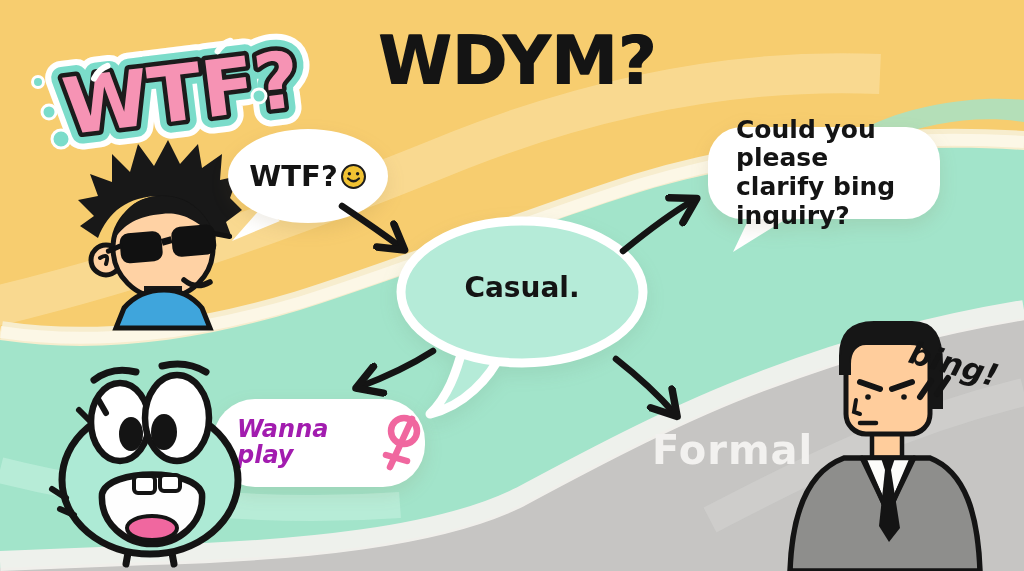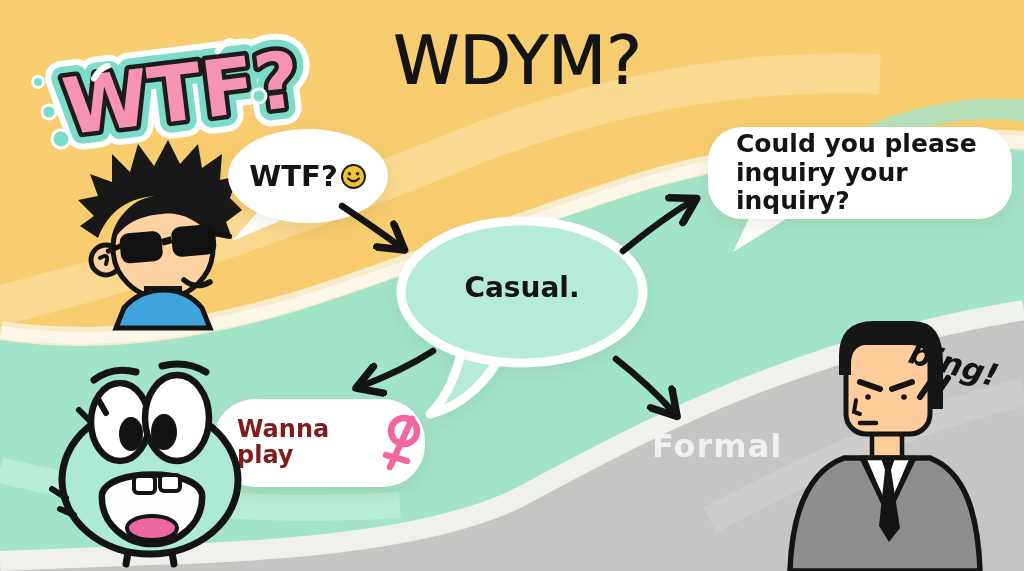--- a/index.html
+++ b/index.html
@@ -6,38 +6,38 @@
   #canvas{
     position:relative;width:1024px;height:571px;overflow:hidden;
     font-family:"DejaVu Sans","Liberation Sans",sans-serif;
     background:#F7CD6F;
   }
   .abs{position:absolute;}
   svg{display:block;overflow:visible;}
   
   .title{
     left:352px;top:22px;width:330px;text-align:center;
-    font-size:67px;font-weight:normal;color:#141414;letter-spacing:0px;
+    font-size:67px;font-weight:bold;color:#141414;letter-spacing:0px;
     text-shadow:1px 0 #141414;
   }
   
   .bubble{background:#FFFFFF;filter:drop-shadow(0 7px 9px rgba(120,100,50,0.12));}
   .bubble-wtf{left:228px;top:129px;width:160px;height:94px;border-radius:50%;
     display:flex;align-items:center;justify-content:center;}
   .bubble-wtf .txt{font-size:29px;font-weight:bold;color:#141414;display:flex;align-items:center;gap:2px;}
-  .bubble-clarify{left:708px;top:127px;width:304px;height:92px;border-radius:34px;
+  .bubble-clarify{left:708px;top:127px;width:232px;height:92px;border-radius:34px;
     display:flex;flex-direction:column;justify-content:center;padding-left:28px;box-sizing:border-box;}
   .bubble-clarify .line{font-size:25px;font-weight:bold;color:#141414;line-height:1.15;}
   .bubble-detective{left:213px;top:399px;width:212px;height:88px;border-radius:42px;
     display:flex;align-items:center;box-sizing:border-box;padding-left:24px;}
   .bubble-detective .lines{display:flex;flex-direction:column;}
-  .bubble-detective .line{font-size:24px;font-weight:bold;color:#7f1d1d;line-height:1.08;}
+  .bubble-detective .line{font-size:24px;font-weight:bold;font-style:italic;color:#a21caf;line-height:1.08;}
   .casual-text{left:410px;top:271px;width:224px;text-align:center;
     font-size:28px;font-weight:bold;color:#141414;}
-  .formal-label{left:652px;top:427px;font-size:32px;font-weight:bold;color:#F2F1EF;letter-spacing:1px;}
+  .formal-label{left:652px;top:427px;font-size:40px;font-weight:bold;color:#F2F1EF;letter-spacing:1px;}
   .bing-label{left:915px;top:334px;font-size:31px;font-weight:bold;font-style:italic;color:#141414;
     transform:rotate(16deg);transform-origin:left top;}
   .tail{filter:none;}
   .overlay{pointer-events:none;}
 </style>
 </head>
 <body>
 
 <div id="canvas">
 
@@ -103,21 +103,21 @@
     <path d="M76,130 C68,160 60,182 42,200 C76,192 102,164 114,138 Z" fill="#B5EBD8" stroke="#FFFFFF" stroke-width="9" stroke-linejoin="round"></path>
     <ellipse cx="134" cy="78" rx="121" ry="71" fill="#B5EBD8" stroke="#FFFFFF" stroke-width="9"></ellipse>
   </svg>
   <div class="abs casual-text">Casual.</div>
 
   <svg class="abs tail" width="62" height="52" viewBox="0 0 62 52" style="left:733px;top:206px">
     <polygon points="22,0 0,46 58,10" fill="#FFFFFF"></polygon>
   </svg>
   <div class="abs bubble bubble-clarify">
     <div class="line">Could you please</div>
-    <div class="line">inquiry your inquiry?</div>
+    <div class="line">clarify bing inquiry?</div>
   </div>
 
   <svg class="abs tail" width="42" height="40" viewBox="0 0 42 40" style="left:194px;top:444px">
     <polygon points="36,0 0,30 40,24" fill="#FFFFFF"></polygon>
   </svg>
   <div class="abs bubble bubble-detective">
     <div class="lines">
       <div class="line">Wanna play</div>
     </div>
     <svg width="46" height="62" viewBox="0 0 46 62" style="margin-left:10px">

